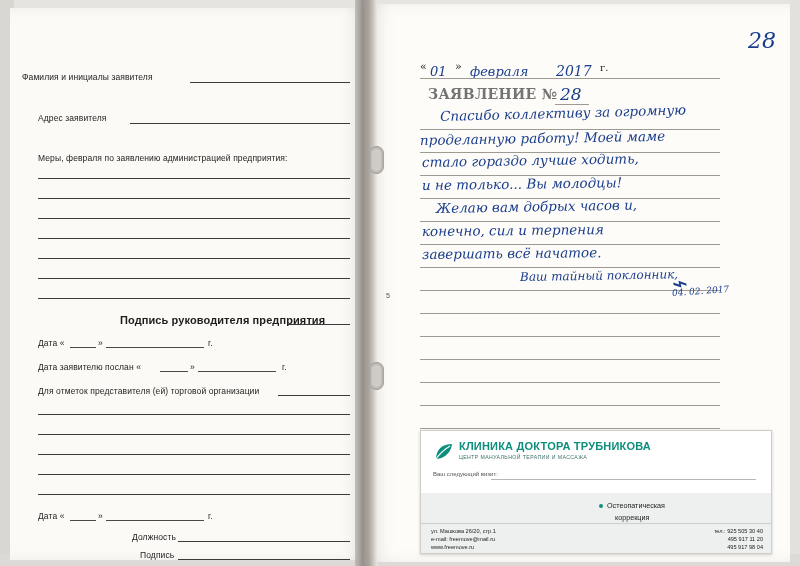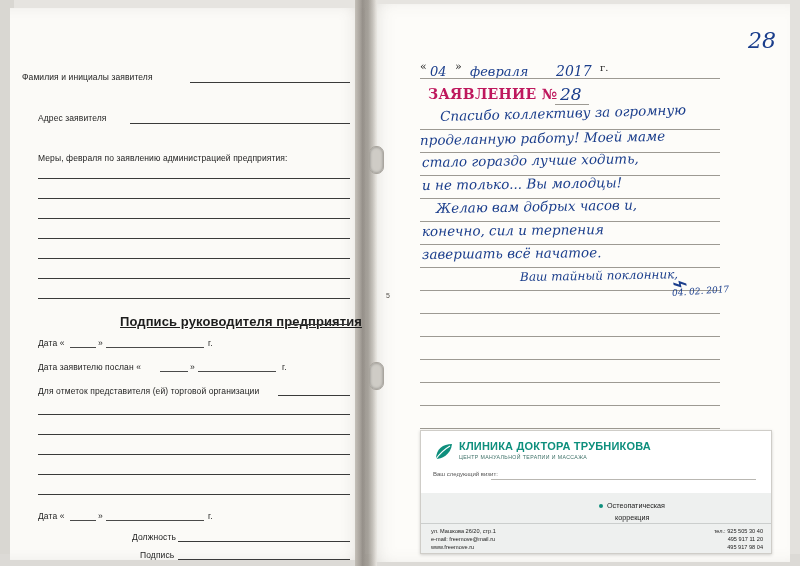--- a/index.html
+++ b/index.html
@@ -51,41 +51,41 @@
   .hole.h2{left:369px;top:362px;}
 
   
   .form{
     position:absolute;left:10px;top:8px;width:355px;height:552px;
     color:#1d1d1d;
   }
   .f-row{position:absolute;font-size:8.5px;letter-spacing:.1px;white-space:nowrap;}
   .rule{position:absolute;border-bottom:1px solid #3a3a3a;height:0;}
   .rule.thin{border-bottom:1px solid #4a4a4a;}
-  .bold-center{font-weight:bold;font-size:13px;text-decoration:underline;}
+  .bold-center{font-weight:bold;font-size:11px;}
 
   
   .hand{
     position:absolute;
     font-family:"DejaVu Serif",serif;
     color:#1b3e8c;
     font-style:italic;
     white-space:nowrap;
     transform-origin:left center;
   }
   .hline{position:absolute;border-bottom:1px solid #9d9a93;height:0;}
   .pagenum{
     position:absolute;right:24px;top:28px;
     font-family:"DejaVu Serif",serif;font-style:italic;
     color:#1b3e8c;font-size:22px;
   }
   .title-stat{
     position:absolute;
     font-family:"DejaVu Serif",serif;
-    font-weight:bold;color:#be185d;font-size:14px;letter-spacing:.3px;
+    font-weight:bold;color:#737373;font-size:14px;letter-spacing:.3px;
   }
   .dateline{
     position:absolute;
     font-family:"DejaVu Serif",serif;color:#1f1f1f;font-size:11px;
   }
   .sig-swirl{
     position:absolute;color:#1b3e8c;font-size:26px;font-family:"DejaVu Serif",serif;
     transform:rotate(-12deg);
   }
   
@@ -190,21 +190,21 @@
 
     <div class="f-row" style="left:130px;top:542px;">Подпись</div>
     <div class="rule" style="left:168px;top:551px;width:172px;"></div>
   </div>
 
   <div>
 
     <div class="pagenum">28</div>
 
     <div class="dateline" style="left:420px;top:60px;">«</div>
-    <div class="hand" style="left:430px;top:64px;font-size:13px;">04</div>
+    <div class="hand" style="left:430px;top:64px;font-size:13px;">01</div>
     <div class="dateline" style="left:455px;top:60px;">»</div>
     <div class="hand" style="left:470px;top:64px;font-size:13px;">февраля</div>
     <div class="hand" style="left:556px;top:63px;font-size:14px;">2017</div>
     <div class="dateline" style="left:600px;top:62px;font-size:10px;">г.</div>
     <div class="hline" style="left:420px;top:78px;width:300px;"></div>
 
     <div class="title-stat" style="left:428px;top:86px;">ЗАЯВЛЕНИЕ №</div>
     <div class="hand" style="left:560px;top:84px;font-size:17px;">28</div>
     <div class="hline" style="left:555px;top:104px;width:34px;"></div>
 

